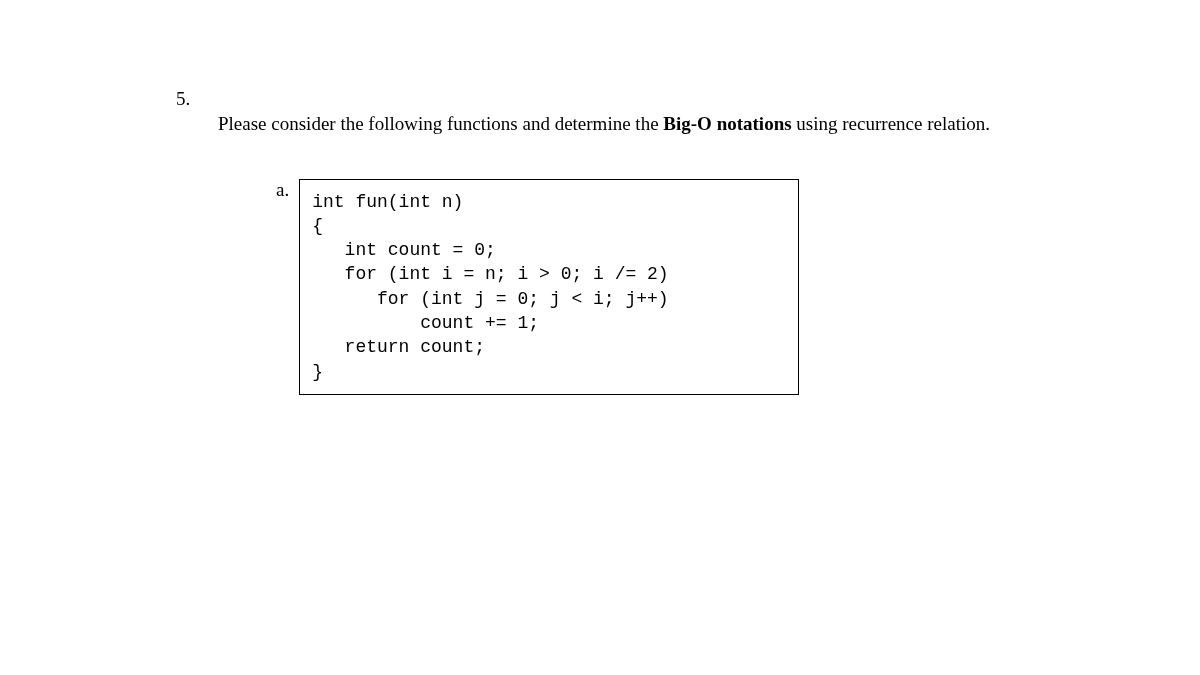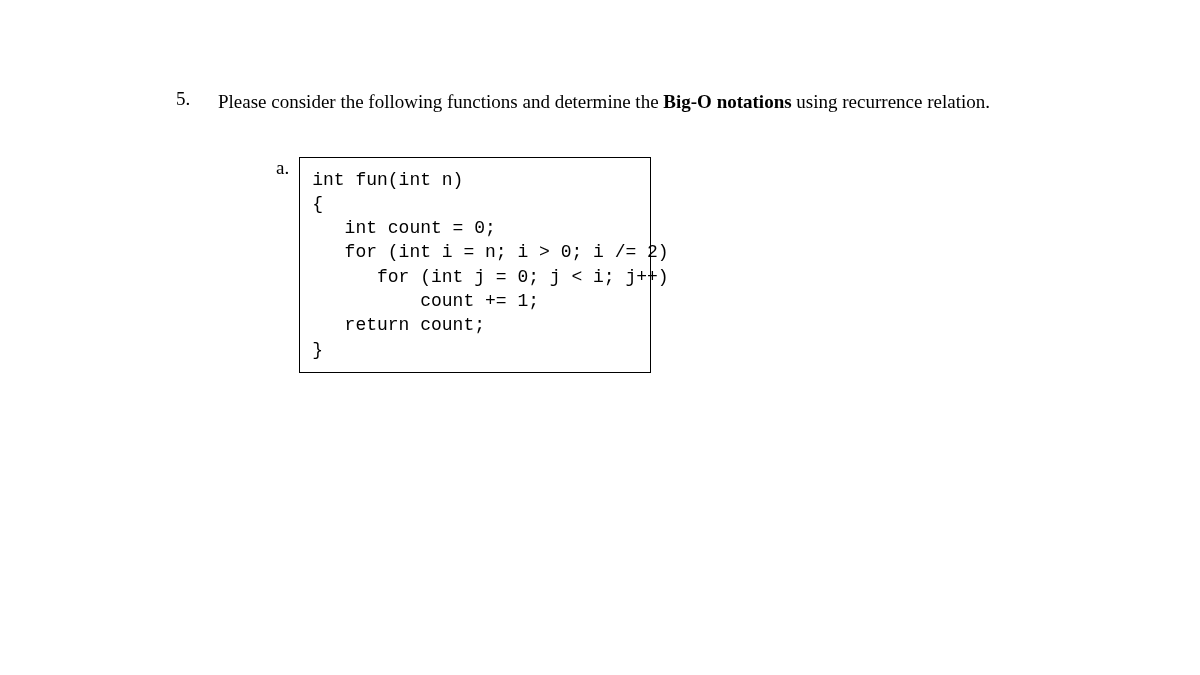--- a/index.html
+++ b/index.html
@@ -21,20 +21,21 @@
     .question-row {
       display: flex;
       align-items: flex-start;
     }
     .question-number {
       margin-right: 18px;
       min-width: 24px;
     }
     .question-text {
       line-height: 1.5;
+      margin-top: 22px;
     }
     .question-text .bold {
       font-weight: bold;
     }
     .sub-container {
       margin-top: 40px;
       margin-left: 100px;
       display: flex;
       align-items: flex-start;
     }
@@ -42,21 +43,21 @@
       margin-right: 10px;
       padding-top: 0px;
     }
     .code-box {
       border: 1px solid #000000;
       padding: 10px 12px;
       font-family: 'Courier New', Courier, monospace;
       font-size: 18px;
       line-height: 1.35;
       white-space: pre;
-      width: 352px;
+      width: 500px;
       color: #000000;
     }
   </style>
 </head>
 <body>
 
 <div class="question-row">
   <div class="question-number">5.</div>
   <div class="question-text">
     <span>Please consider the following functions and determine the </span><span class="bold">Big-O notations</span><span> using recurrence relation.</span>

